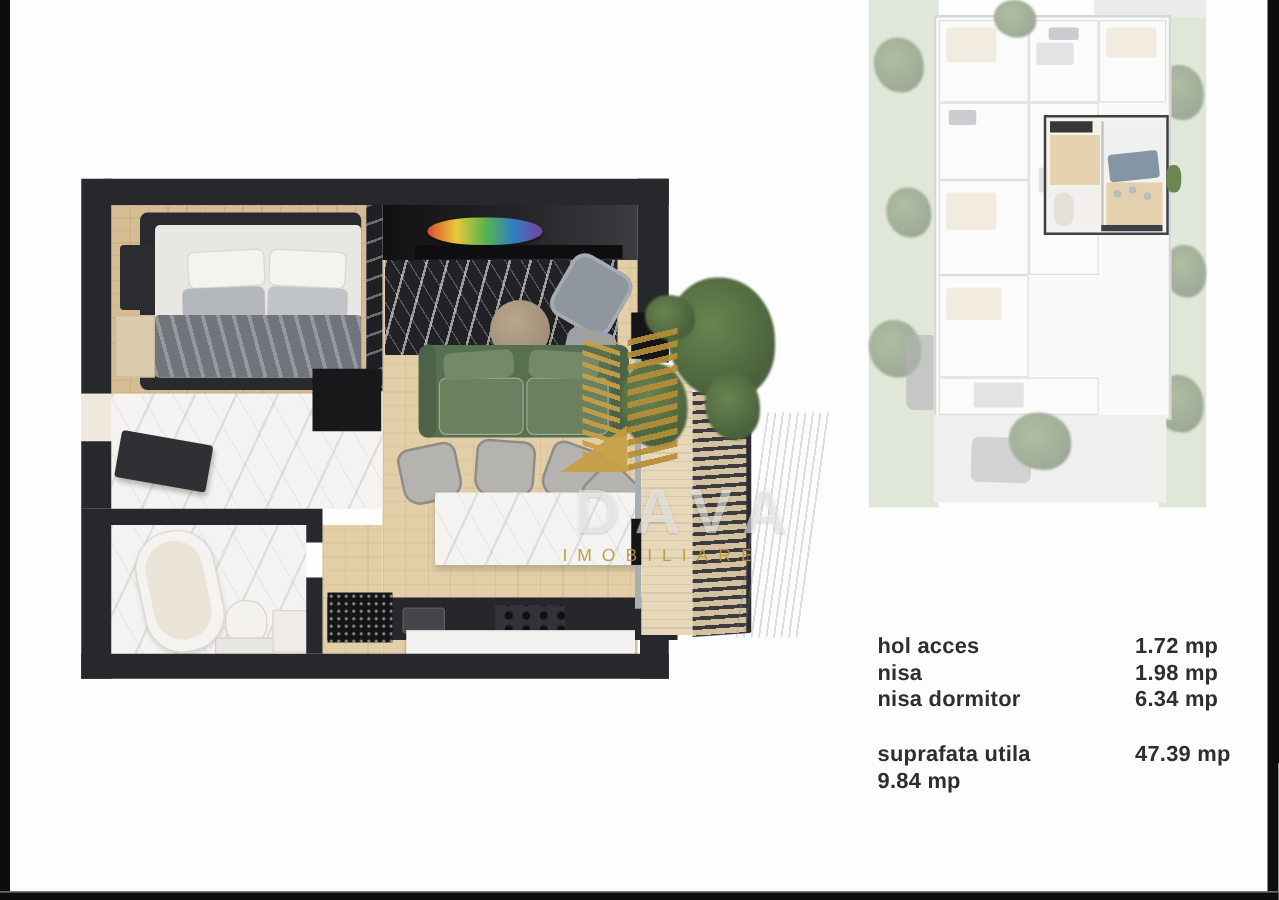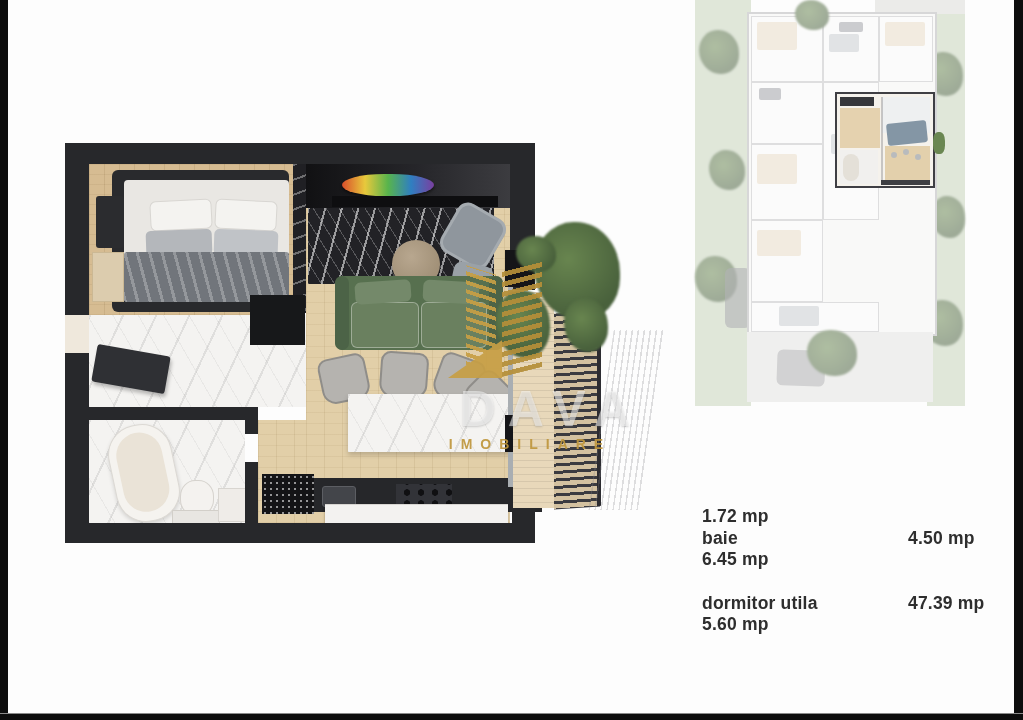--- a/index.html
+++ b/index.html
@@ -134,21 +134,21 @@
     <div class="a plant" style="left:504px;top:158px;width:44px;height:54px;"></div>
   </div>
 
   <div class="a" style="left:398px;top:260px;width:270px;height:210px;pointer-events:none;">
     <div class="a" style="left:50px;top:6px;width:120px;height:112px;opacity:.92;">
       <div class="a wm-stripes-a" style="left:18px;top:4px;width:30px;height:100px;transform:skewY(18deg);"></div>
       <div class="a wm-stripes-b" style="left:54px;top:0;width:40px;height:106px;transform:skewY(-14deg);"></div>
       <div class="a" style="left:0;top:58px;width:54px;height:54px;background:#c79f45;clip-path:polygon(0 100%,100% 30%,100% 100%);"></div>
     </div>
     <div class="a" style="left:14px;top:120px;width:230px;text-align:right;font-size:50px;font-weight:700;letter-spacing:12px;color:rgba(252,252,252,.52);text-shadow:0 1px 2px rgba(110,110,110,.3);">DAVA</div>
-    <div class="a" style="left:2px;top:176px;width:260px;text-align:center;font-size:14px;font-weight:700;letter-spacing:8px;color:rgba(190,150,60,.92);">IMOBILIARE</div>
+    <div class="a" style="left:2px;top:176px;width:260px;text-align:center;font-size:14px;font-weight:400;letter-spacing:8px;color:rgba(190,150,60,.92);">IMOBILIARE</div>
   </div>
 
   <div class="a" style="left:695px;top:0;width:270px;height:406px;">
     <div class="faded a" style="left:0;top:0;width:270px;height:406px;">
       <div class="a" style="left:0;top:0;width:56px;height:406px;background:#c6d3ba;"></div>
       <div class="a" style="left:232px;top:0;width:38px;height:406px;background:#c6d3ba;"></div>
       <div class="a plant" style="left:4px;top:30px;width:40px;height:44px;"></div>
       <div class="a plant" style="left:14px;top:150px;width:36px;height:40px;"></div>
       <div class="a plant" style="left:0;top:256px;width:42px;height:46px;"></div>
       <div class="a plant" style="left:230px;top:52px;width:38px;height:44px;"></div>
@@ -195,32 +195,34 @@
       <div class="a" style="left:3px;top:56px;width:38px;height:34px;background:#f1f0ee;"></div>
       <div class="a" style="left:6px;top:60px;width:16px;height:27px;background:#e4e0d8;border-radius:8px;"></div>
       <div class="a" style="left:44px;top:3px;width:2px;height:87px;background:rgba(130,130,135,.4);"></div>
       <div class="a" style="left:44px;top:86px;width:49px;height:5px;background:#3e3f43;"></div>
       <div class="a" style="left:96px;top:38px;width:12px;height:22px;background:#6a8752;border-radius:40%;"></div>
     </div>
   </div>
 
   <div class="a" style="left:702px;top:506px;width:300px;">
     <div class="legend-row">
+      <span class="legend-label">hol acces</span>
       <span>1.72 mp</span>
     </div>
     <div class="legend-row">
-      <span class="legend-label">baie</span>
-      <span>4.50 mp</span>
-    </div>
-    <div class="legend-row">
-      <span>6.45 mp</span>
+      <span class="legend-label">nisa</span>
+      <span>1.98 mp</span>
+    </div>
+    <div class="legend-row">
+      <span class="legend-label">nisa dormitor</span>
+      <span>6.34 mp</span>
     </div>
     <div style="height:22px;"></div>
     <div class="legend-row">
-      <span class="legend-label">dormitor utila</span>
+      <span class="legend-label">suprafata utila</span>
       <span>47.39 mp</span>
     </div>
     <div class="legend-row">
-      <span>5.60 mp</span>
+      <span>9.84 mp</span>
     </div>
   </div>
 
 </div>
 
 </body></html>

